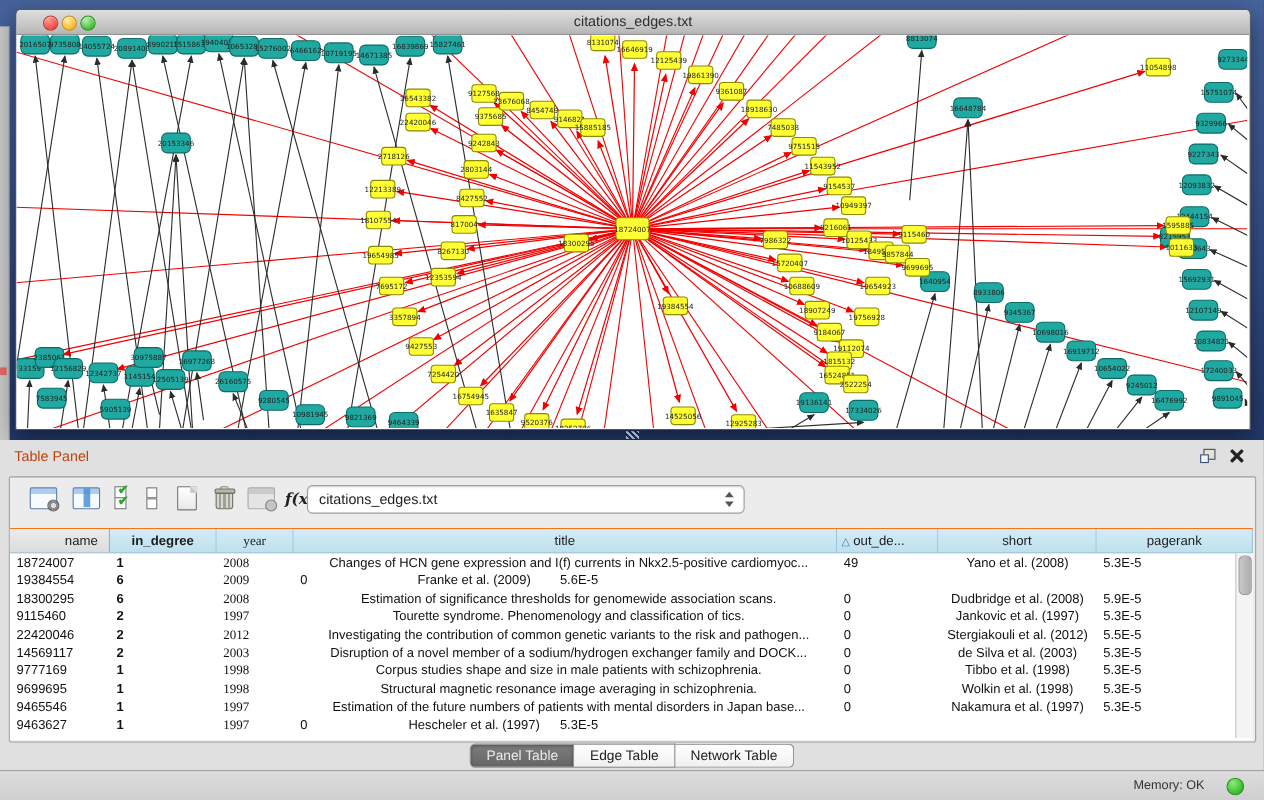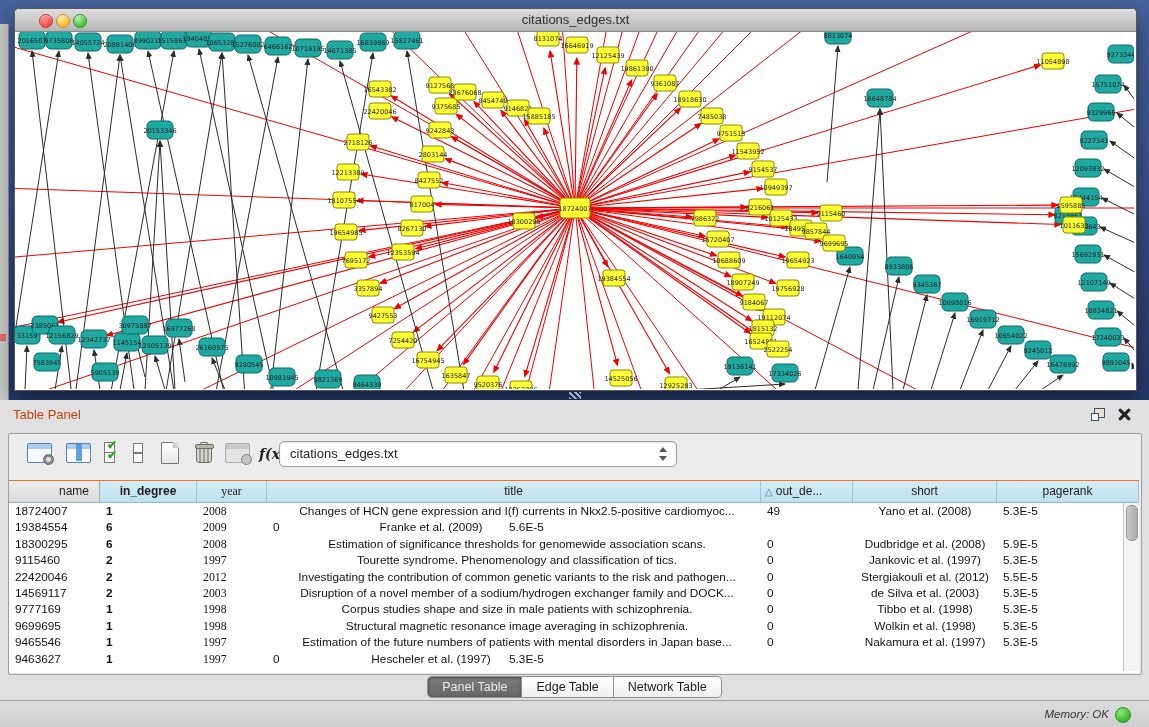--- a/index.html
+++ b/index.html
@@ -90,21 +90,21 @@
     background:linear-gradient(90deg,#c9c9c9,#adadad);border:1px solid #9a9a9a;}
   
   .tabs{position:absolute;left:0;top:276px;width:1149px;height:24px;display:flex;justify-content:center;}
   .tab{height:20px;line-height:20px;font-size:12.5px;padding:0 14px;border:1px solid #8e8e8e;border-left:none;
     background:linear-gradient(180deg,#ffffff,#f0f0f0);color:#1c1c1c;}
   .tab:first-child{border-left:1px solid #8e8e8e;border-radius:5px 0 0 5px;}
   .tab:last-child{border-radius:0 5px 5px 0;}
   .tab.sel{background:linear-gradient(180deg,#7d7d7d,#666666);color:#ececec;box-shadow:inset 0 1px 3px rgba(0,0,0,.4);}
   .statusbar{position:absolute;left:0;top:300px;width:1149px;height:27px;background:linear-gradient(180deg,#dcdcdc,#cfcfcf);
     border-top:1px solid #a2a2a2;}
-  .mem-label{position:absolute;right:40px;top:7px;font-size:11.5px;color:#333;font-style:italic;}
+  .mem-label{position:absolute;right:54px;top:7px;font-size:11.5px;color:#333;}
   .mem-dot{position:absolute;right:18px;top:6px;width:14px;height:14px;border-radius:50%;
     background:radial-gradient(circle at 35% 30%,#90e97f,#3ec02e 65%,#2e9a22);border:1px solid #2f8f25;}
 </style>
 </head>
 <body>
 
 <div class="desktop">
   <div class="side-strip"></div>
   <div class="red-mark"></div>
 

